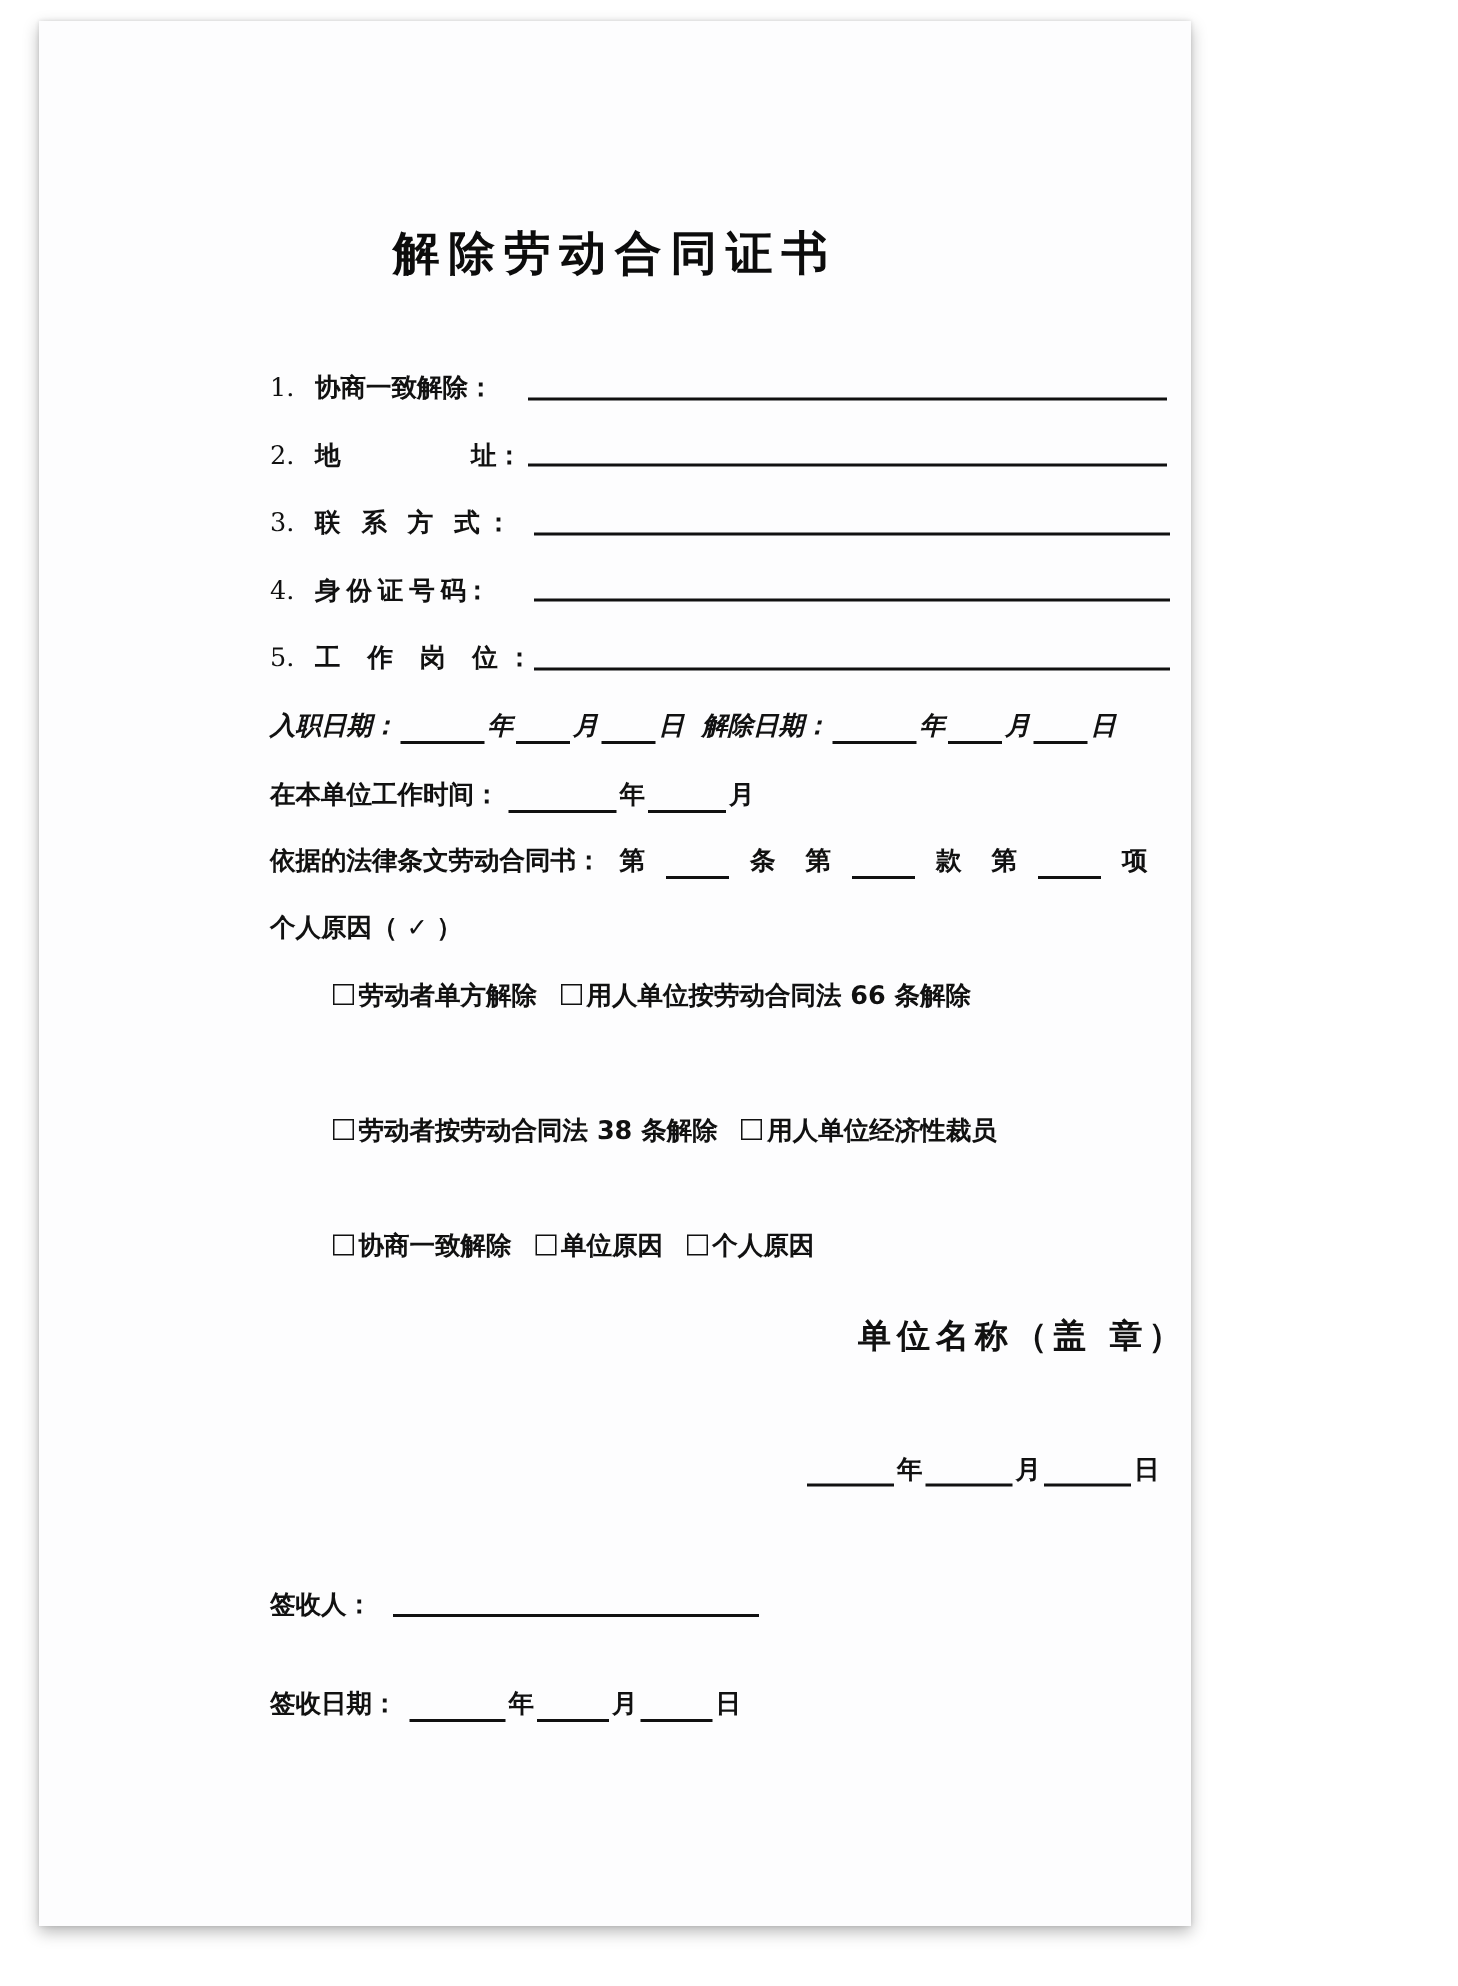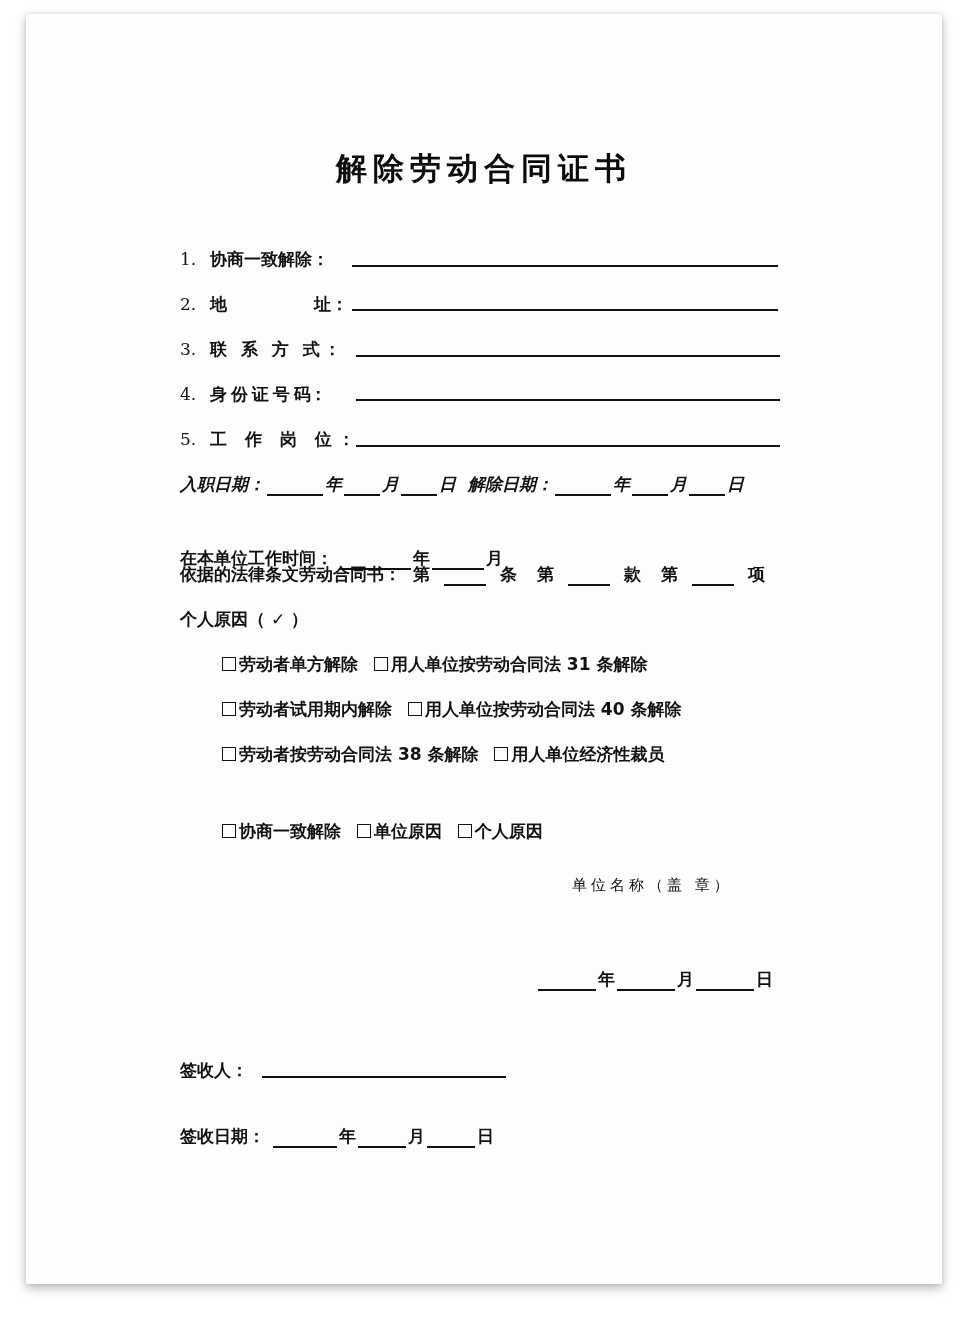--- a/index.html
+++ b/index.html
@@ -12,21 +12,21 @@
       height: 1324px;
       position: relative;
       overflow: hidden;
       font-family: "DejaVu Sans", sans-serif;
       color: #111;
     }
     .sheet {
       position: absolute;
       left: 26px;
       top: 14px;
-      width: 916px;
+      width: 768px;
       height: 1270px;
       background: #fdfdfe;
       box-shadow: 0 4px 10px rgba(0,0,0,0.28), 0 0 3px rgba(0,0,0,0.12);
     }
     .title {
       position: absolute;
       left: 0;
       width: 100%;
       top: 148px;
       text-align: center;
@@ -80,22 +80,22 @@
       width: 12px;
       height: 12px;
       border: 1.6px solid #111;
       margin-right: 3px;
       vertical-align: -1px;
     }
     .seal {
       position: absolute;
       left: 572px;
       top: 876px;
-      font-size: 15px;
-      font-weight: normal;
+      font-size: 22px;
+      font-weight: bold;
       letter-spacing: 6px;
       white-space: nowrap;
     }
     .sig-date {
       position: absolute;
       left: 536px;
       top: 966px;
       font-size: 17px;
       font-weight: bold;
       white-space: nowrap;
@@ -151,21 +151,21 @@
     <span style="margin-right:12px;">日</span>
     <span>解除日期：</span>
     <span class="line" style="width:56px;"></span>
     <span>年</span>
     <span class="line" style="width:36px;"></span>
     <span>月</span>
     <span class="line" style="width:36px;"></span>
     <span>日</span>
   </div>
 
-  <div class="row" style="top:504px; left:154px;margin-top:28px;">
+  <div class="row" style="top:504px; left:154px;">
     <span>在本单位工作时间：</span>
     <span class="line" style="width:72px; margin-left:6px;"></span>
     <span>年</span>
     <span class="line" style="width:52px;"></span>
     <span>月</span>
   </div>
 
   <div class="row" style="top:548px; left:154px;gap:12px;">
     <span>依据的法律条文劳动合同书：</span>
     <span>第</span>
@@ -176,25 +176,21 @@
     <span style="margin-right:8px;">款</span>
     <span>第</span>
     <span class="line" style="width:42px;"></span>
     <span>项</span>
   </div>
 
   <div class="row" style="top:593px; left:154px;">个人原因（ ✓ ）</div>
 
   <div class="opt" style="top:638px; left:196px;">
     <span class="item"><span class="box"></span><span>劳动者单方解除</span></span>
-    <span class="item"><span class="box"></span><span>用人单位按劳动合同法 31 条解除</span></span>
-  </div>
-  <div class="opt" style="top:683px; left:196px;">
-    <span class="item"><span class="box"></span><span>劳动者试用期内解除</span></span>
-    <span class="item"><span class="box"></span><span>用人单位按劳动合同法 40 条解除</span></span>
+    <span class="item"><span class="box"></span><span>用人单位按劳动合同法 66 条解除</span></span>
   </div>
   <div class="opt" style="top:728px; left:196px;">
     <span class="item"><span class="box"></span><span>劳动者按劳动合同法 38 条解除</span></span>
     <span class="item"><span class="box"></span><span>用人单位经济性裁员</span></span>
   </div>
   <div class="opt" style="top:773px; left:196px;margin-top:32px;">
     <span class="item"><span class="box"></span><span>协商一致解除</span></span>
     <span class="item"><span class="box"></span><span>单位原因</span></span>
     <span class="item"><span class="box"></span><span>个人原因</span></span>
   </div>

